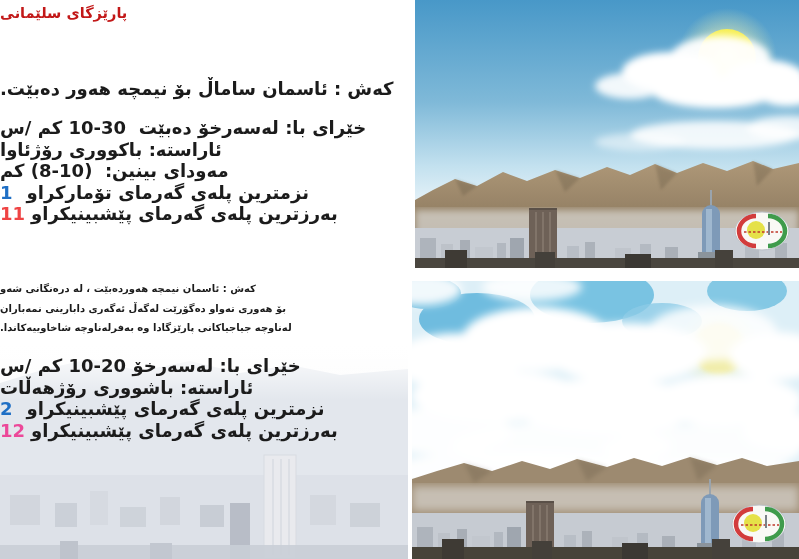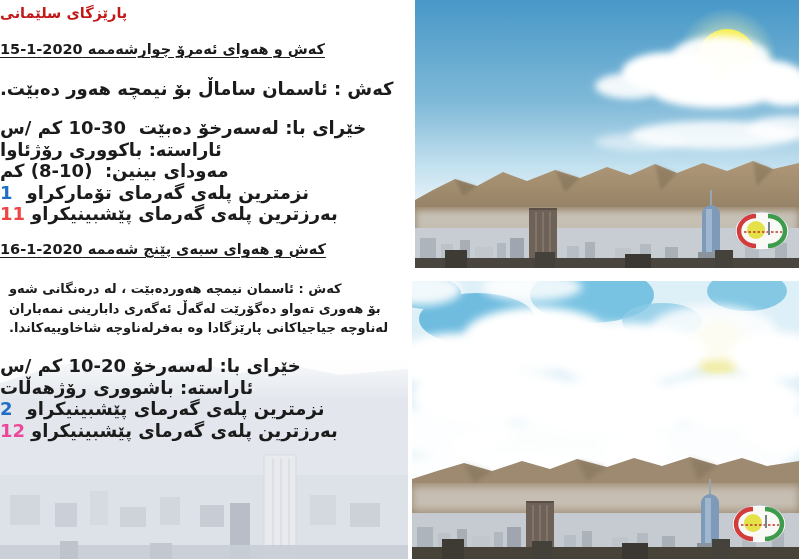--- a/index.html
+++ b/index.html
@@ -8,47 +8,45 @@
     font-family:"DejaVu Sans",sans-serif;overflow:hidden;direction:rtl;
   }
   .textcol{
     position:absolute;top:0;left:0;width:403px;height:559px;
     direction:rtl;text-align:left;z-index:5;font-weight:bold;color:#1b1b1b;
   }
   .block{position:absolute;right:1px;left:0;}
   .line{white-space:pre;line-height:21.5px;font-size:18px;}
   .title{font-size:14.5px;line-height:20px;}
   .heading{font-size:14.5px;line-height:20px;text-decoration:underline;text-underline-offset:3px;white-space:pre;}
-  .para .line{line-height:19.5px;font-size:13px;padding-left:9px;}
+  .para .line{line-height:19.5px;font-size:10px;}
   .num{display:inline-block;margin-right:14px;}
   .num.tight{margin-right:6px;}
   .photo{position:absolute;z-index:1;display:block;}
 </style>
 </head>
 <body>
 
 <div class="page">
 
   <div class="textcol">
 
     <div class="block title" style="top: 3px; color: rgb(194, 24, 24);">پارێزگای سلێمانی</div>
 
-    <div class="block heading" style="top:39px">کەش و هەوای ئەمرۆ چوارشەممە 2020-1-15</div>
 
     <div class="block line" style="top:78px">کەش : ئاسمان ساماڵ بۆ نیمچە هەور دەبێت.</div>
 
     <div class="block" style="top:117px">
       <div class="line">خێرای با: لەسەرخۆ دەبێت  30-10 کم /س</div>
       <div class="line">ئاراستە: باکووری رۆژئاوا</div>
       <div class="line">مەودای بینین:  (10-8) کم</div>
       <div class="line"><span>نزمترین پلەی گەرمای تۆمارکراو</span><span class="num" style="color: rgb(31, 111, 197);">1</span></div>
       <div class="line"><span>بەرزترین پلەی گەرمای پێشبینیکراو</span><span class="num tight" style="color: #ef4444;">11</span></div>
     </div>
 
-    <div class="block heading" style="top:239px">کەش و هەوای سبەی پێنج شەممە 2020-1-16</div>
 
     <div class="block para" style="top:279px">
       <div class="line">کەش : ئاسمان نیمچە هەوردەبێت ، لە درەنگانی شەو</div>
       <div class="line">بۆ هەوری تەواو دەگۆرێت لەگەڵ ئەگەری دابارینی نمەباران</div>
       <div class="line">لەناوچە جیاجیاکانی پارێزگادا وە بەفرلەناوچە شاخاوییەکاندا.</div>
     </div>
 
     <div class="block" style="top:355px">
       <div class="line">خێرای با: لەسەرخۆ 20-10 کم /س</div>
       <div class="line">ئاراستە: باشووری رۆژهەڵات</div>

